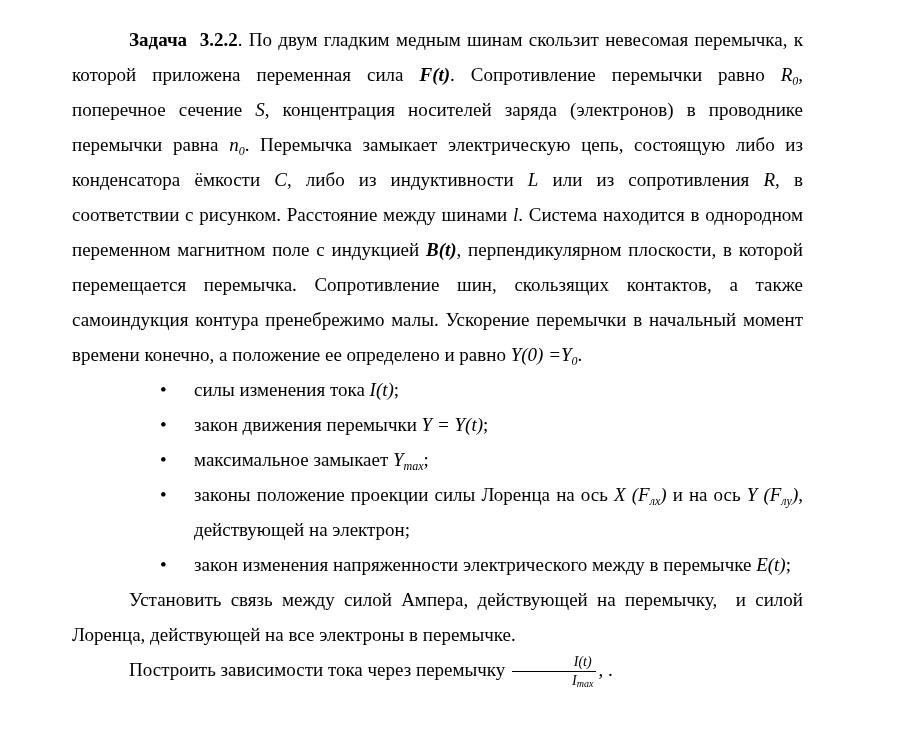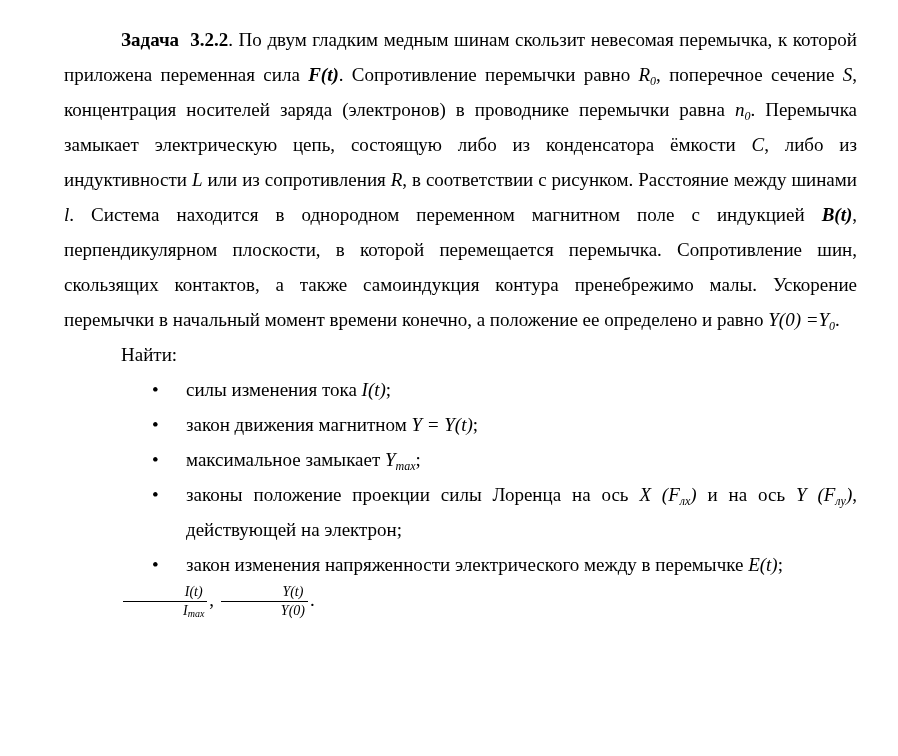--- a/index.html
+++ b/index.html
@@ -8,24 +8,25 @@
   }
   body {
     width: 898px;
     height: 756px;
     background: #ffffff;
     overflow: hidden;
     font-family: "Liberation Serif", "DejaVu Serif", serif;
     color: #000000;
   }
   .doc {
-    padding: 22px 41px 0 64px;
+    padding: 22px 95px 0 64px;
     font-size: 19px;
     line-height: 35px;
     text-align: justify;
+    margin-left: 8px;
   }
   .para {
     text-indent: 57px;
     margin: 0;
   }
   .list {
     margin: 0;
   }
   .list-item {
     position: relative;
@@ -66,23 +67,23 @@
     font-size: 10px;
     vertical-align: -2px;
   }
 </style>
 </head>
 <body>
 
 <div class="doc">
   <div>
       <div class="para"><span class="b">Задача&nbsp; 3.2.2</span><span>. По двум гладким медным шинам скользит невесомая перемычка, к которой приложена переменная сила </span><span class="i b">F(t)</span><span>. Сопротивление перемычки равно </span><span class="i">R</span><sub class="i">0</sub><span>, поперечное сечение </span><span class="i">S</span><span>, концентрация носителей заряда (электронов) в проводнике перемычки равна </span><span class="i">n</span><sub class="i">0</sub><span>. Перемычка замыкает электрическую цепь, состоящую либо из конденсатора ёмкости </span><span class="i">C</span><span>, либо из индуктивности </span><span class="i">L</span><span> или из сопротивления </span><span class="i">R</span><span>, в соответствии с рисунком. Расстояние между шинами </span><span class="i">l</span><span>. Система находится в однородном переменном магнитном поле с индукцией </span><span class="i b">B(t)</span><span>, перпендикулярном плоскости, в которой перемещается перемычка. Сопротивление шин, скользящих контактов, а также самоиндукция контура пренебрежимо малы. Ускорение перемычки в начальный момент времени конечно, а положение ее определено и равно </span><span class="i">Y(0) =Y</span><sub class="i">0</sub><span>.</span></div>
-      <div class="para"><span>Найти:</span></div>
       <div class="list">
         <div class="list-item"><span class="bullet">•</span><span>силы изменения тока </span><span class="i">I(t)</span><span>;</span></div>
-        <div class="list-item"><span class="bullet">•</span><span>закон движения магнитном </span><span class="i">Y = Y(t)</span><span>;</span></div>
+        <div class="list-item"><span class="bullet">•</span><span>закон движения перемычки </span><span class="i">Y = Y(t)</span><span>;</span></div>
         <div class="list-item"><span class="bullet">•</span><span>максимальное замыкает </span><span class="i">Y</span><sub class="i">max</sub><span>;</span></div>
         <div class="list-item"><span class="bullet">•</span><span>законы положение проекции силы Лоренца на ось </span><span class="i">X (F</span><sub class="i">лx</sub><span class="i">)</span><span> и на ось </span><span class="i">Y (F</span><sub class="i">лy</sub><span class="i">)</span><span>, действующей на электрон;</span></div>
         <div class="list-item"><span class="bullet">•</span><span>закон изменения напряженности электрического между в перемычке </span><span class="i">E(t)</span><span>;</span></div>
       </div>
-      <div class="para"><span class="frac"><span class="num"><span class="i">I(t)</span></span><span class="den"><span class="i">I</span><sub class="i">max</sub></span></span><span>, </span><span class="frac"><span class="num"><span class="i">Y(t)</span></span><span class="den"><span class="i">Y(0)</span></span></span><span>.</span></div>
+      <div class="para"><span>Установить связь между силой Ампера, действующей на перемычку,&nbsp; и силой Лоренца, действующей на все электроны в перемычке.</span></div>
+      <div class="para"><span>Построить зависимости тока через перемычку </span><span class="frac"><span class="num"><span class="i">I(t)</span></span><span class="den"><span class="i">I</span><sub class="i">max</sub></span></span><span>, </span><span>.</span></div>
     </div>
 </div>
 
 </body></html>

